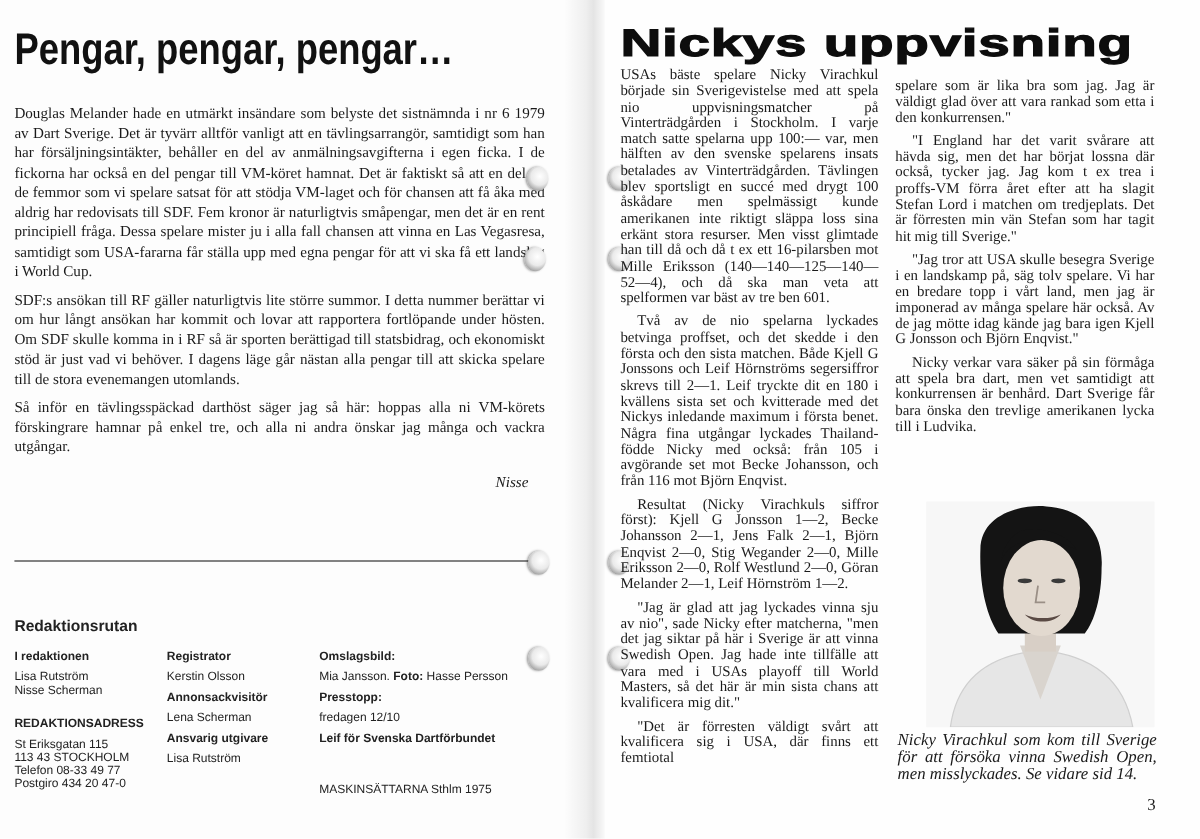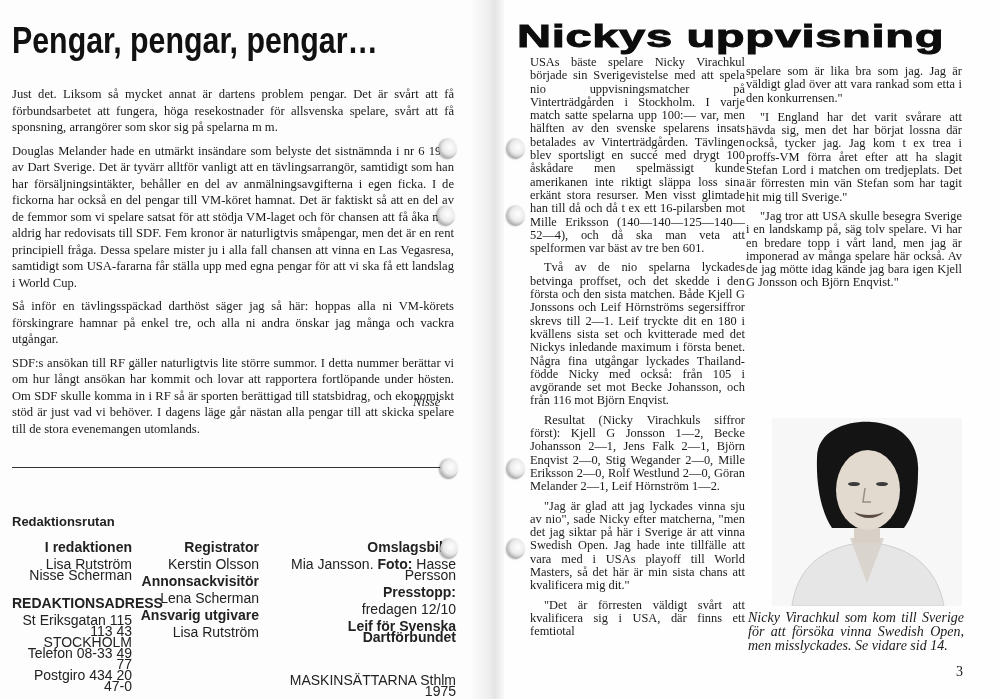--- a/index.html
+++ b/index.html
@@ -36,35 +36,35 @@
       position: absolute; left: 12px; top: 467px; width: 432px; height: 1px; background: #333;
     }
     .hole {
       position: absolute; width: 18px; height: 20px; border-radius: 50%;
       background: radial-gradient(circle at 60% 40%, #ffffff 0%, #eaeaea 45%, #9a9a9a 80%, #444 100%);
       box-shadow: -1px 0 2px rgba(0,0,0,0.4);
     }
     .masthead { position: absolute; left: 12px; top: 514px; width: 440px;
       font-family: "Liberation Sans", sans-serif; color: #222; }
     .masthead-title { font-weight: bold; font-size: 13px; position: absolute; left: 0; top: 0; white-space: nowrap; }
-    .mh-col { position: absolute; top: 28px; font-size: 14px; line-height: 11px; text-align: right; }
+    .mh-col { position: absolute; top: 28px; font-size: 10px; line-height: 11px; }
     .mh-col .lbl { font-weight: bold; }
     .mh-col .gap { height: 6px; }
     .mh-col .gap-l { height: 17px; }
     .headline-right {
       position: absolute; left: 517px; top: 20px;
       font-family: "Liberation Sans", sans-serif; font-weight: 900;
       font-size: 40px; line-height: 40px; color: #0d0d0d; letter-spacing: 0.5px;
       transform: scaleX(1.18) scaleY(0.8); transform-origin: left top;
       white-space: nowrap; -webkit-text-stroke: 1.2px #0d0d0d;
     }
     .col { position: absolute; font-size: 12.4px; line-height: 13.3px; text-align: justify; }
     .col p { margin: 0 0 6px 0; }
     .col p.indent { text-indent: 14px; }
-    .col-1 { left: 530px; top: 56px; width: 215px; }
+    .col-1 { left: 517px; top: 56px; width: 215px; }
     .col-2 { left: 746px; top: 65px; width: 216px; font-family: Liberation Serif, serif; }
     .photo {
       position: absolute; left: 772px; top: 418px; width: 190px; height: 188px;
       background: #f5f5f5; overflow: hidden;
     }
     .caption {
       position: absolute; left: 748px; top: 611px; width: 216px;
       font-style: italic; font-size: 14px; line-height: 14px; text-align: justify;
     }
     .page-number { position: absolute; left: 956px; top: 664px; font-size: 14px; }
@@ -72,24 +72,23 @@
 </head>
 <body>
 
 <div class="page page-left"></div>
 <div class="page page-right"></div>
 <div class="gutter"></div>
 
 <div class="headline-left">Pengar, pengar, pengar…</div>
 
 <div class="body-left">
-  <p>Just det. Liksom så mycket annat är dartens problem pengar. Det är svårt att få förbundsarbetet att fungera, höga resekostnader för allsvenska spelare, svårt att få sponsning, arrangörer som skor sig på spelarna m m.</p>
   <p>Douglas Melander hade en utmärkt insändare som belyste det sistnämnda i nr 6 1979 av Dart Sverige. Det är tyvärr alltför vanligt att en tävlingsarrangör, samtidigt som han har försäljningsintäkter, behåller en del av anmälningsavgifterna i egen ficka. I de fickorna har också en del pengar till VM-köret hamnat. Det är faktiskt så att en del av de femmor som vi spelare satsat för att stödja VM-laget och för chansen att få åka med aldrig har redovisats till SDF. Fem kronor är naturligtvis småpengar, men det är en rent principiell fråga. Dessa spelare mister ju i alla fall chansen att vinna en Las Vegasresa, samtidigt som USA-fararna får ställa upp med egna pengar för att vi ska få ett landslag i World Cup.</p>
+  <p>SDF:s ansökan till RF gäller naturligtvis lite större summor. I detta nummer berättar vi om hur långt ansökan har kommit och lovar att rapportera fortlöpande under hösten. Om SDF skulle komma in i RF så är sporten berättigad till statsbidrag, och ekonomiskt stöd är just vad vi behöver. I dagens läge går nästan alla pengar till att skicka spelare till de stora evenemangen utomlands.</p>
   <p>Så inför en tävlingsspäckad darthöst säger jag så här: hoppas alla ni VM-körets förskingrare hamnar på enkel tre, och alla ni andra önskar jag många och vackra utgångar.</p>
-  <p>SDF:s ansökan till RF gäller naturligtvis lite större summor. I detta nummer berättar vi om hur långt ansökan har kommit och lovar att rapportera fortlöpande under hösten. Om SDF skulle komma in i RF så är sporten berättigad till statsbidrag, och ekonomiskt stöd är just vad vi behöver. I dagens läge går nästan alla pengar till att skicka spelare till de stora evenemangen utomlands.</p>
 </div>
 <div class="signature">Nisse</div>
 
 <div class="divider"></div>
 
 <div class="masthead">
   <div class="masthead-title">Redaktionsrutan</div>
   <div class="mh-col" style="left:0; width:120px;">
     <div class="lbl">I redaktionen</div>
     <div class="gap"></div>
@@ -151,20 +150,21 @@
   <p class="indent">Två av de nio spelarna lyckades betvinga proffset, och det skedde i den första och den sista matchen. Både Kjell G Jonssons och Leif Hörnströms segersiffror skrevs till 2—1. Leif tryckte dit en 180 i kvällens sista set och kvitterade med det Nickys inledande maximum i första benet. Några fina utgångar lyckades Thailand-födde Nicky med också: från 105 i avgörande set mot Becke Johansson, och från 116 mot Björn Enqvist.</p>
   <p class="indent">Resultat (Nicky Virachkuls siffror först): Kjell G Jonsson 1—2, Becke Johansson 2—1, Jens Falk 2—1, Björn Enqvist 2—0, Stig Wegander 2—0, Mille Eriksson 2—0, Rolf Westlund 2—0, Göran Melander 2—1, Leif Hörnström 1—2.</p>
   <p class="indent">"Jag är glad att jag lyckades vinna sju av nio", sade Nicky efter matcherna, "men det jag siktar på här i Sverige är att vinna Swedish Open. Jag hade inte tillfälle att vara med i USAs playoff till World Masters, så det här är min sista chans att kvalificera mig dit."</p>
   <p class="indent">"Det är förresten väldigt svårt att kvalificera sig i USA, där finns ett femtiotal</p>
 </div>
 
 <div class="col col-2">
   <p>spelare som är lika bra som jag. Jag är väldigt glad över att vara rankad som etta i den konkurrensen."</p>
   <p class="indent">"I England har det varit svårare att hävda sig, men det har börjat lossna där också, tycker jag. Jag kom t ex trea i proffs-VM förra året efter att ha slagit Stefan Lord i matchen om tredjeplats. Det är förresten min vän Stefan som har tagit hit mig till Sverige."</p>
   <p class="indent">"Jag tror att USA skulle besegra Sverige i en landskamp på, säg tolv spelare. Vi har en bredare topp i vårt land, men jag är imponerad av många spelare här också. Av de jag mötte idag kände jag bara igen Kjell G Jonsson och Björn Enqvist."</p>
+  <p class="indent">Nicky verkar vara säker på sin förmåga att spela bra dart, men vet samtidigt att konkurrensen är benhård. Dart Sverige får bara önska den trevlige amerikanen lycka till i Ludvika.</p>
 </div>
 
 <div class="photo">
   <svg width="190" height="188" viewBox="0 0 190 188">
     <rect x="0" y="0" width="190" height="188" fill="#f7f7f7"></rect>
     <path d="M20 188 C25 150 50 128 95 124 C140 128 165 150 172 188 Z" fill="#e6e6e6" stroke="#cfcfcf"></path>
     <path d="M78 120 L95 165 L112 120 Z" fill="#d9d4ce"></path>
     <rect x="82" y="95" width="26" height="30" fill="#d8cfc6"></rect>
     <path d="M45 40 C45 10 80 2 100 4 C130 6 148 25 146 55 C146 80 140 100 132 110 L60 110 C50 95 44 70 45 40 Z" fill="#141414"></path>
     <ellipse cx="96" cy="72" rx="32" ry="40" fill="#e2d9cf"></ellipse>

